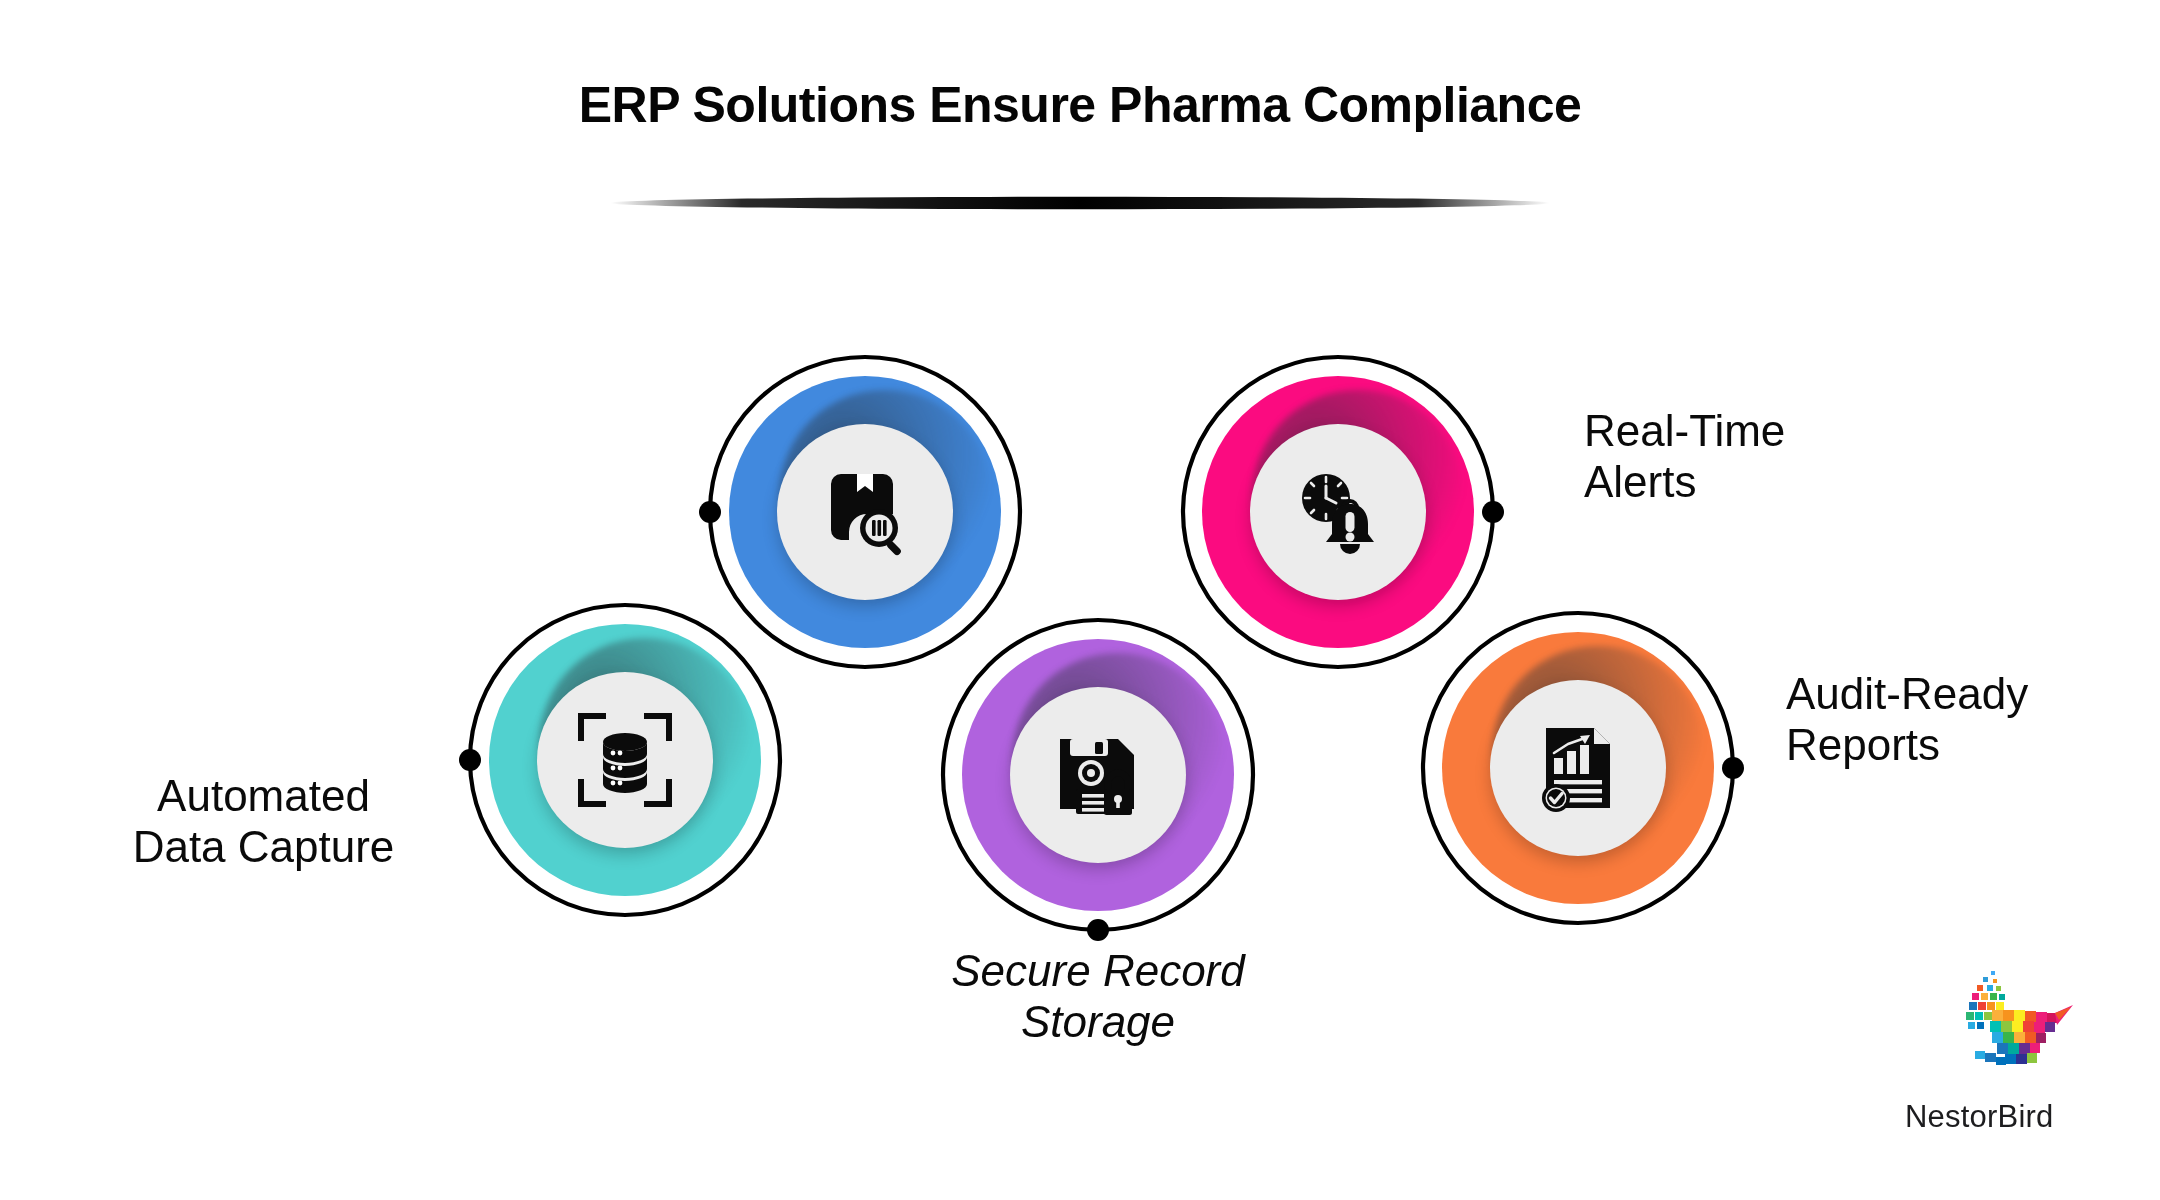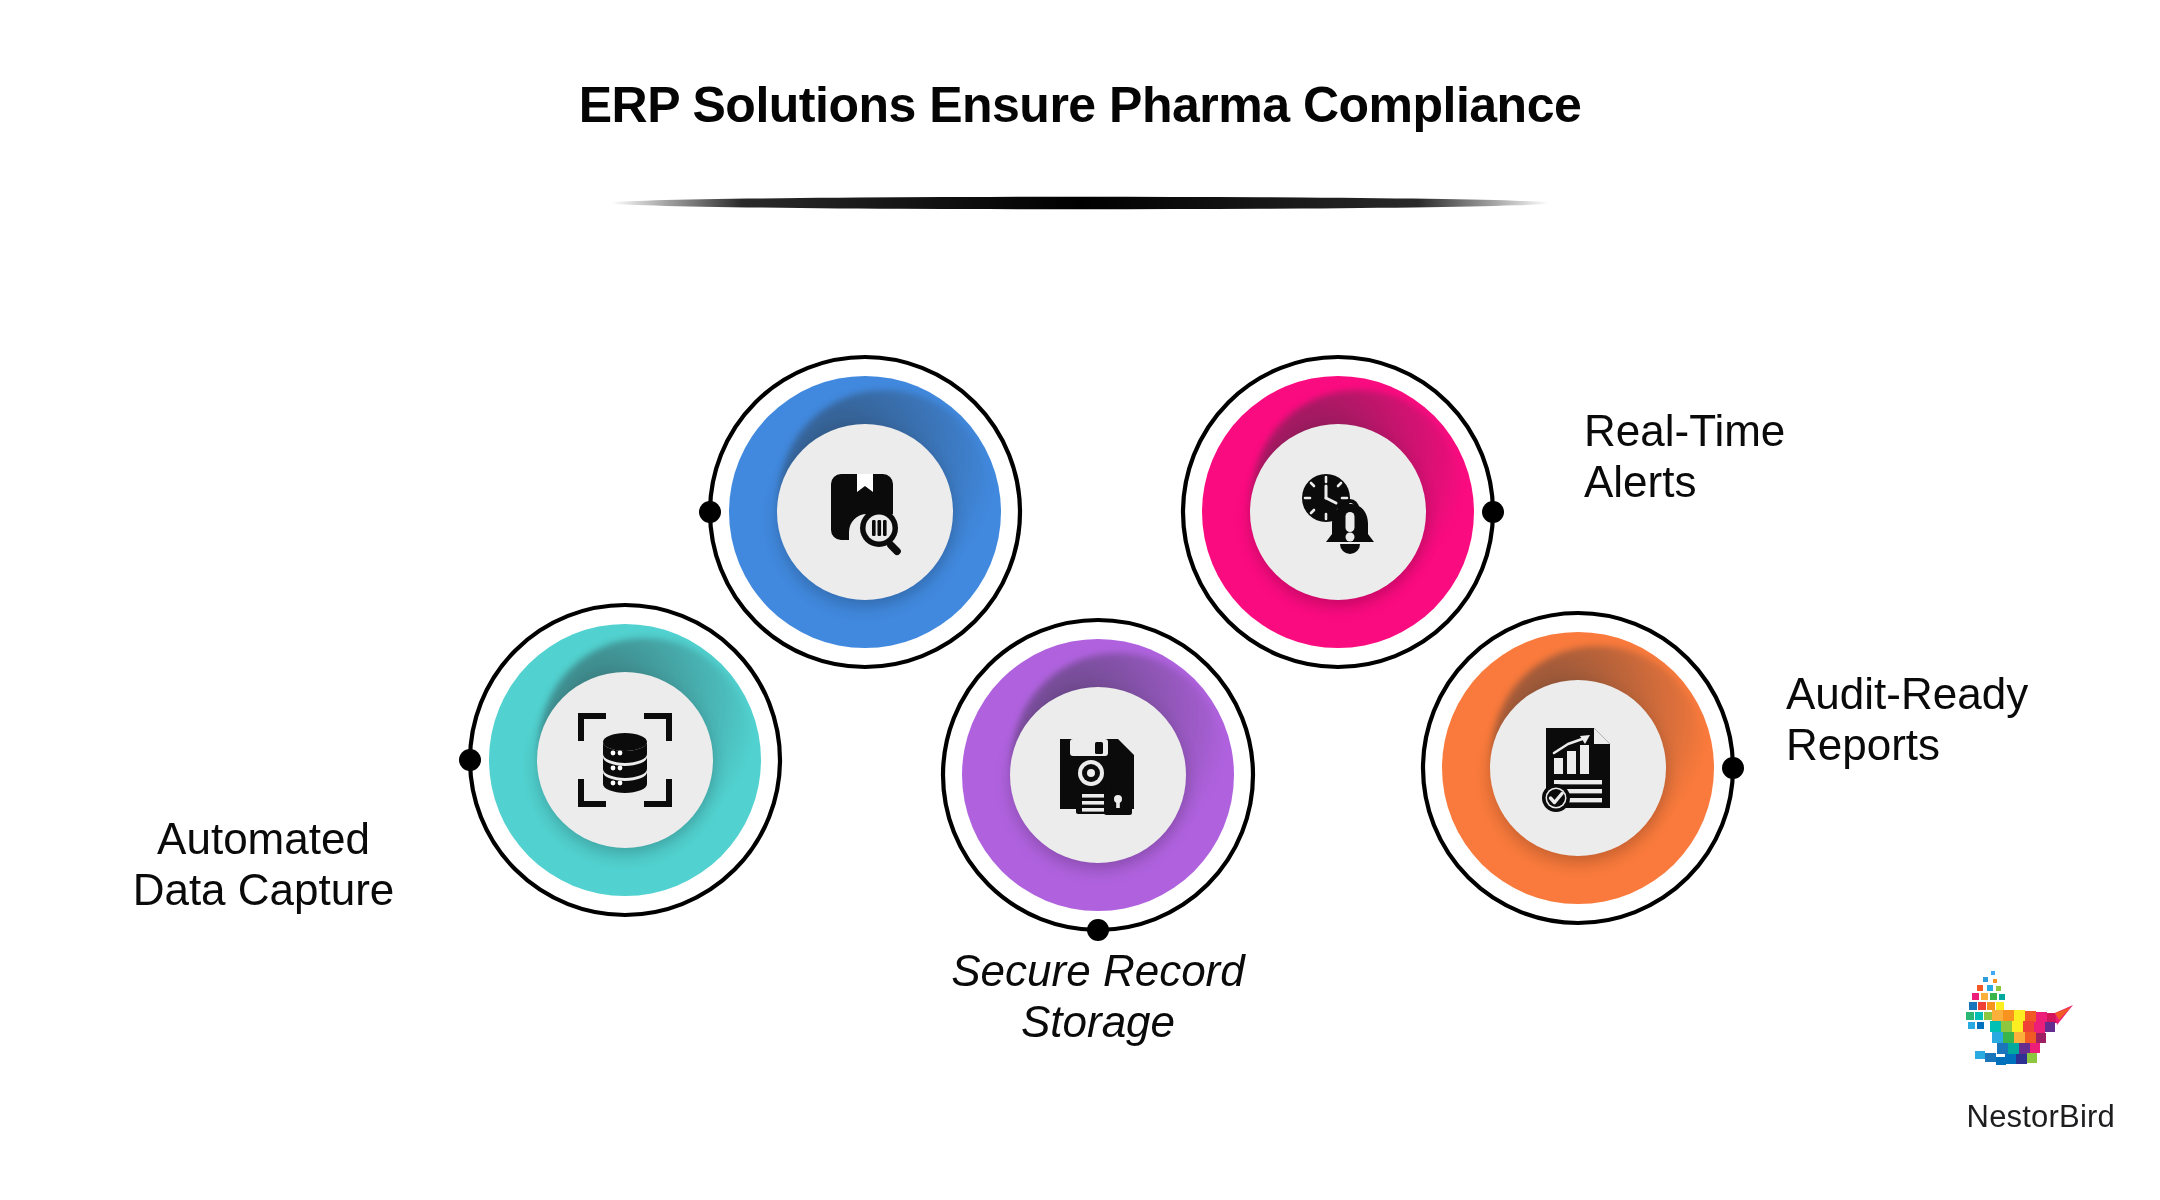--- a/index.html
+++ b/index.html
@@ -110,21 +110,21 @@
   }
   .label-right { text-align: left; }
   .label-center { text-align: center; }
 
   
   #logo {
     position: absolute;
     left: 1905px;
     top: 965px;
     width: 210px;
-    text-align: right;
+    text-align: left;
   }
   #logo-mark { display: block; margin: 0 auto; }
   #logo-text {
     font-family: "Liberation Sans", sans-serif;
     font-size: 31px;
     color: #1d1d1f;
     letter-spacing: 0.2px;
     margin-top: 4px;
   }
 </style>
@@ -193,21 +193,21 @@
           <circle cx="36" cy="41" r="2.4"></circle>
             <circle cx="43" cy="41" r="2.4"></circle>
           <circle cx="36" cy="56" r="2.4"></circle>
             <circle cx="43" cy="56" r="2.4"></circle>
           <circle cx="36" cy="71" r="2.4"></circle>
             <circle cx="43" cy="71" r="2.4"></circle>
         </g>
       </svg>
     </div>
   </div>
-  <div class="node-label label-center" style="left:66px; top:813px; width:395px; text-align:center;">Automated
+  <div class="node-label label-center" style="left:66px; top:770px; width:395px; text-align:center;">Automated
 Data Capture</div>
 
   <div class="node" style="left:729px; top:376px;">
     <div class="donut" style="background:#4189de;"></div>
     <div class="shadow-lobe"></div>
     <div class="inner-disc">
       <svg width="96" height="96" viewBox="0 0 96 96" xmlns="http://www.w3.org/2000/svg">
         <path d="M14 20 a10 10 0 0 1 10 -10 h42 a10 10 0 0 1 10 10 v30 h-26 a18 18 0 0 0 -18 18 v8 h-8 a10 10 0 0 1 -10 -10 z" fill="#0b0b0b"></path>
         <path d="M40 10 h16 v18 l-8 -6 -8 6 z" fill="#ffffff"></path>
         <circle cx="62" cy="64" r="19" fill="#0b0b0b"></circle>

